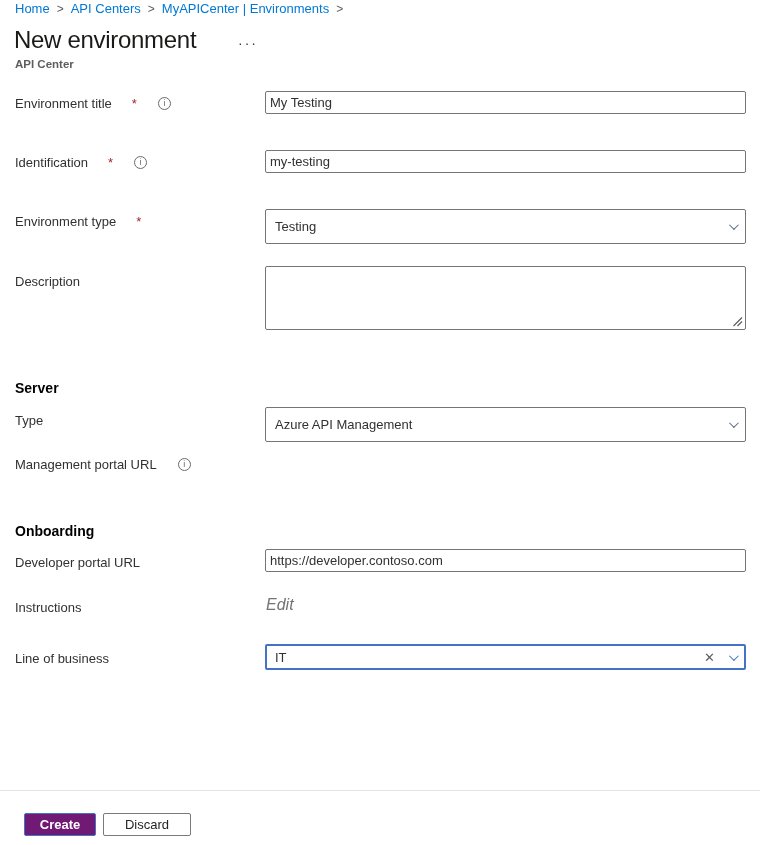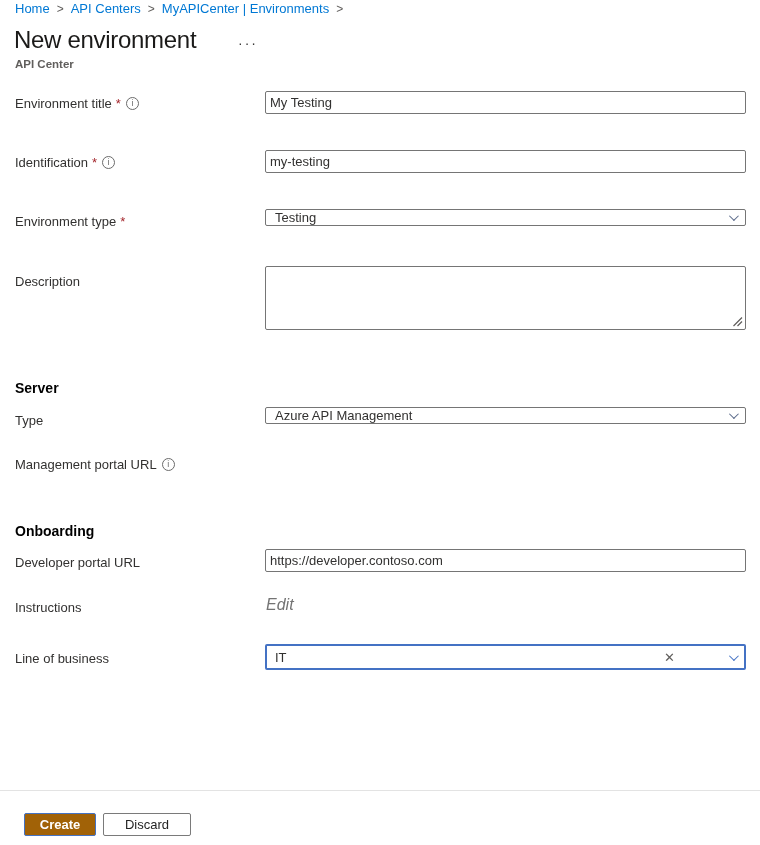--- a/index.html
+++ b/index.html
@@ -11,45 +11,45 @@
   .breadcrumb { position: absolute; top: 1px; left: 15px; font-size: 13px; white-space: nowrap; }
   .breadcrumb a { color: #0078d4; text-decoration: none; cursor: pointer; }
   .breadcrumb .sep { color: #605e5c; margin: 0 7px; font-size: 12px; }
 
   
   .title { position: absolute; top: 26px; left: 14px; margin: 0; font-size: 24px; font-weight: 400; color: #1b1a19; letter-spacing: -0.3px; }
   .more-btn { position: absolute; top: 33px; left: 234px; border: none; background: transparent; color: #3b3a39; font-size: 14px; letter-spacing: 2px; cursor: pointer; padding: 2px 4px; }
   .subtitle { position: absolute; top: 58px; left: 15px; font-size: 11.5px; color: #605e5c; font-weight: bold; }
 
   
-  .lbl { position: absolute; left: 15px; font-size: 13px; color: #323130; display: flex; align-items: center; }
+  .lbl { position: absolute; left: 15px; font-size: 13px; color: #323130; display: flex; align-items: center; gap: 16px; }
   .req { color: #a4262c; margin-left: 4px; }
   .info-icon { display: inline-flex; width: 13px; height: 13px; border: 1px solid #6b6b6b; border-radius: 50%; font-size: 9px; line-height: 11px; align-items: center; justify-content: center; color: #6b6b6b; margin-left: 5px; cursor: default; }
   .section-hdr { position: absolute; left: 15px; font-size: 14px; font-weight: 700; color: #000000; }
 
   
   .field-col { left: 265px; width: 481px; position: absolute; }
   .text-input { height: 23px; border: 1px solid #757575; border-radius: 2px; padding: 0 4px; font-size: 13px; color: #323130; font-family: "Liberation Sans", sans-serif; width: 481px; background: #fff; }
-  .select { height: 17px; border: 1px solid #757575; border-radius: 2px; padding: 0 9px; display: flex; align-items: center; justify-content: space-between; cursor: pointer; background: #fff; gap: 40px; }
+  .select { height: 35px; border: 1px solid #757575; border-radius: 2px; padding: 0 9px; display: flex; align-items: center; justify-content: space-between; cursor: pointer; background: #fff; gap: 40px; }
   .select-text { font-size: 13px; color: #323130; }
   .chev { width: 7px; height: 7px; border-right: 1.4px solid #5a6a8a; border-bottom: 1.4px solid #5a6a8a; transform: rotate(45deg) translateY(-2px); }
   .chev.blue { border-color: #4472c4; }
   .textarea { height: 64px; border: 1px solid #757575; border-radius: 2px; background: #fff; position: relative; cursor: text; }
   .grip { position: absolute; right: 2px; bottom: 2px; }
 
-  .combo { height: 26px; border: 2px solid #4472c4; border-radius: 2px; display: flex; align-items: center; padding: 0 8px; background: #fff; gap: 40px; }
+  .combo { height: 26px; border: 2px solid #4472c4; border-radius: 2px; display: flex; align-items: center; padding: 0 8px; background: #fff; }
   .combo input { border: none; outline: none; flex: 1; font-size: 13px; color: #323130; font-family: "Liberation Sans", sans-serif; padding: 0; }
   .clear-icon { color: #605e5c; font-size: 13px; margin-right: 14px; cursor: pointer; line-height: 1; }
 
   .edit-link { position: absolute; left: 266px; font-size: 16px; color: #737373; text-decoration: none; cursor: pointer; font-style: italic; }
 
   
   .divider { position: absolute; top: 790px; left: 0; width: 760px; height: 1px; background: #e3e3e3; }
   .btn { position: absolute; top: 813px; height: 23px; font-size: 13px; font-family: "Liberation Sans", sans-serif; border-radius: 2px; cursor: pointer; }
-  .btn.primary { left: 24px; width: 72px; background: #a16207; border: 1px solid #4472c4; color: #fff; font-weight: 700; }
+  .btn.primary { left: 24px; width: 72px; background: #701a75; border: 1px solid #4472c4; color: #fff; font-weight: 700; }
   .btn.secondary { left: 103px; width: 88px; background: #fff; border: 1px solid #7a7a7a; color: #242424; }
 </style>
 </head>
 <body>
 
 <div class="page">
 
   <nav class="breadcrumb">
     <a>Home</a><span class="sep">&gt;</span><a>API Centers</a><span class="sep">&gt;</span><a>MyAPICenter | Environments</a><span class="sep">&gt;</span>
   </nav>

